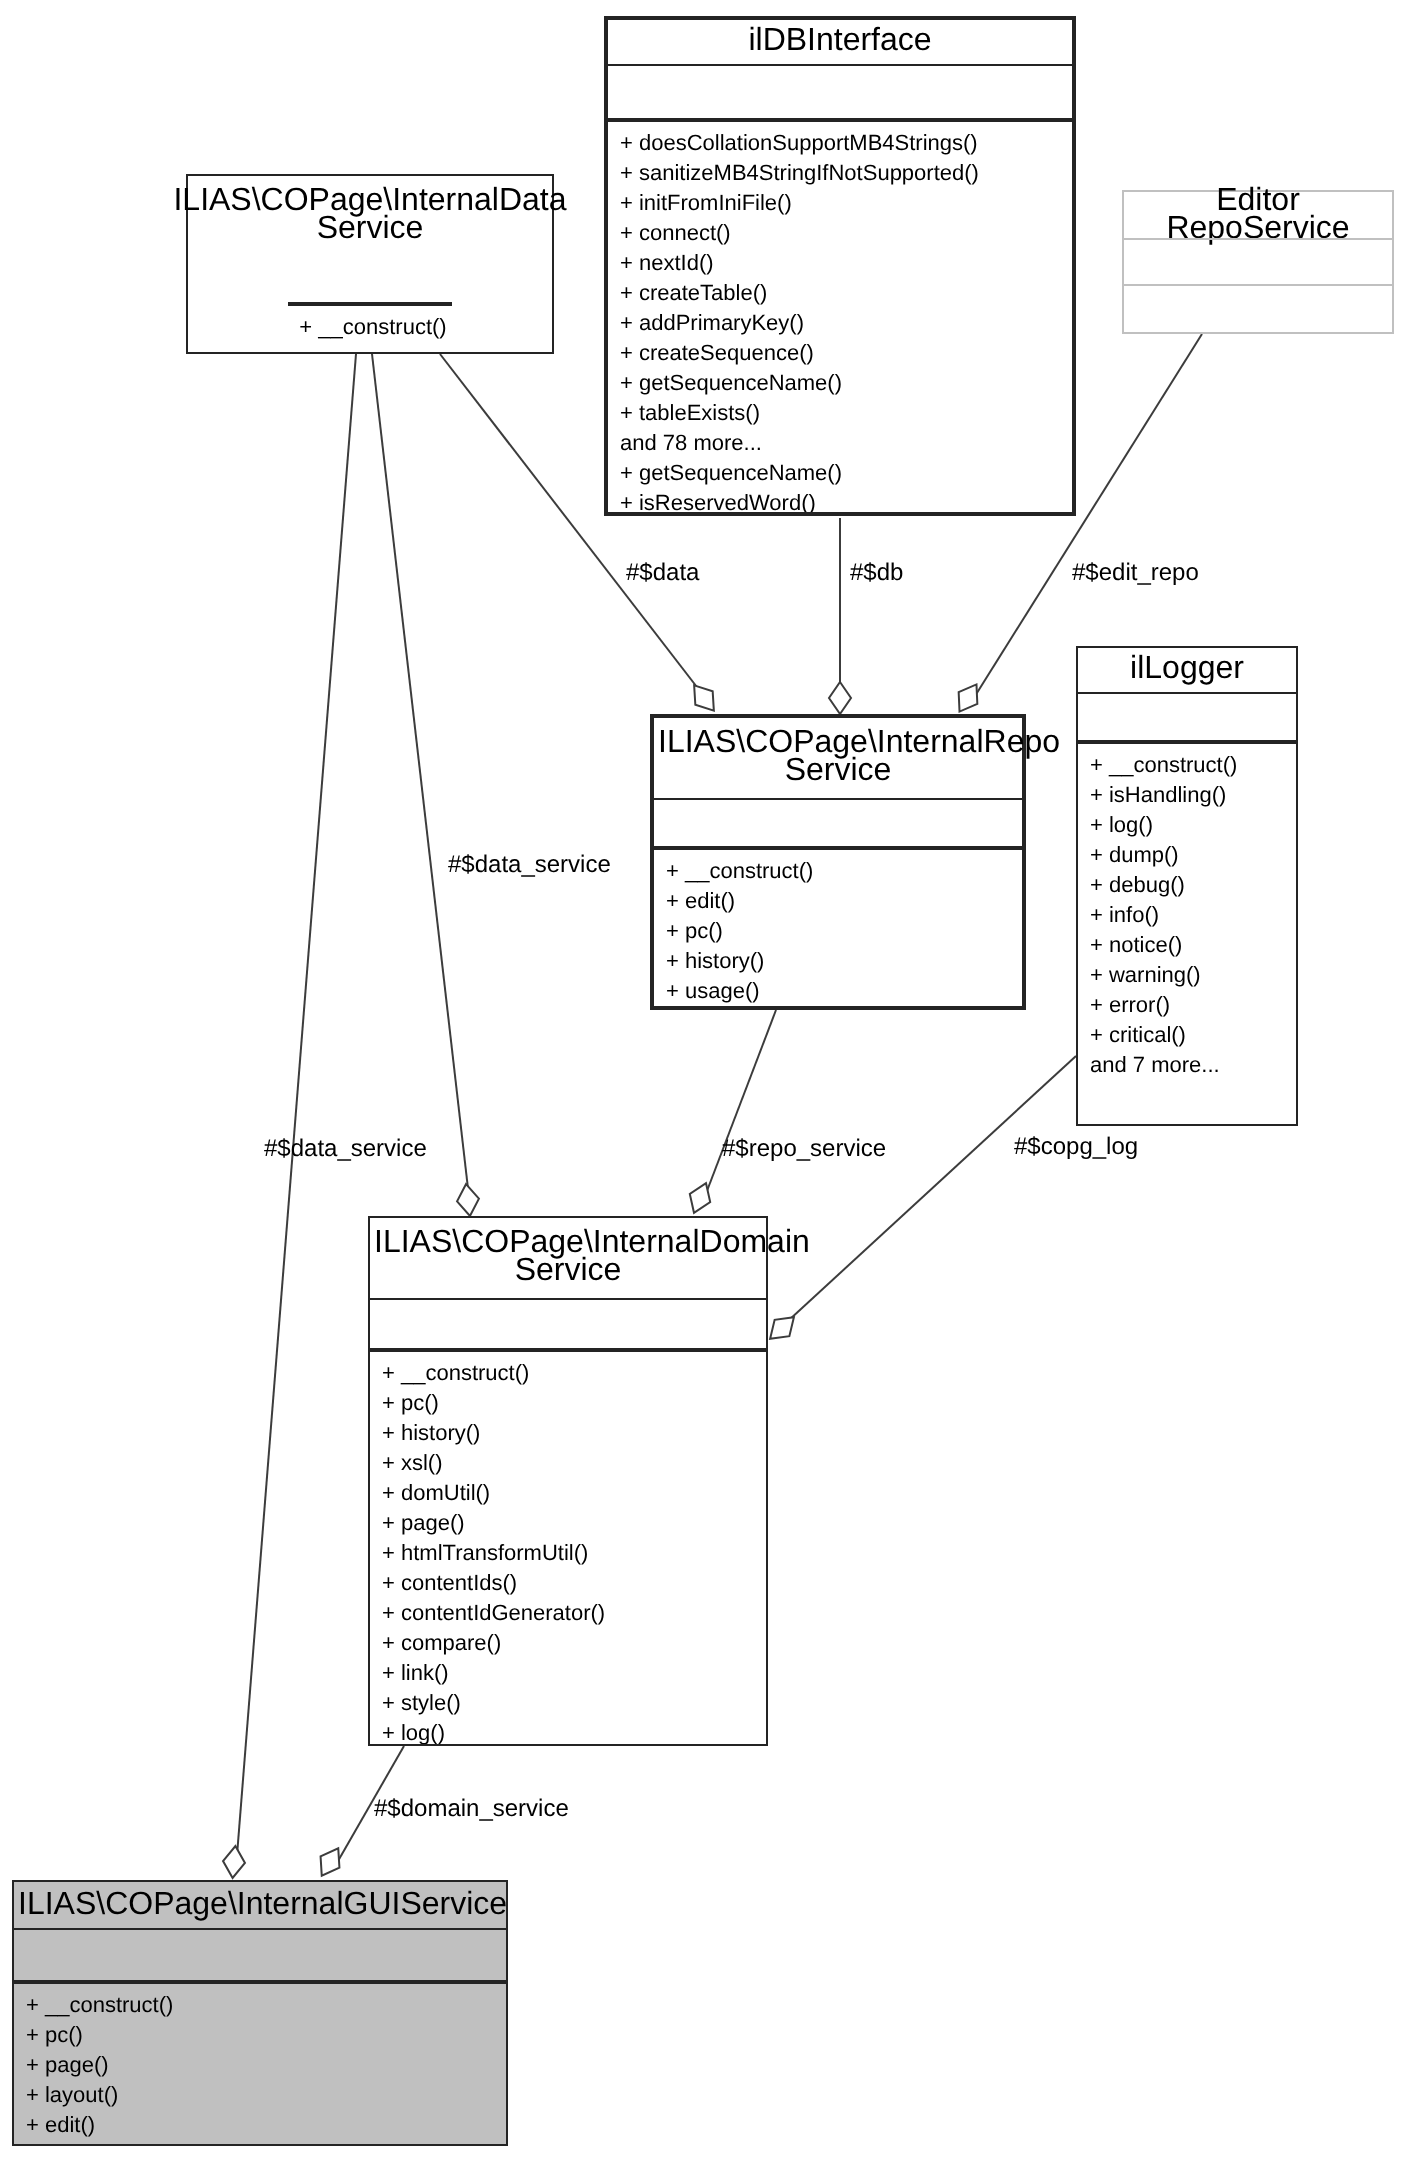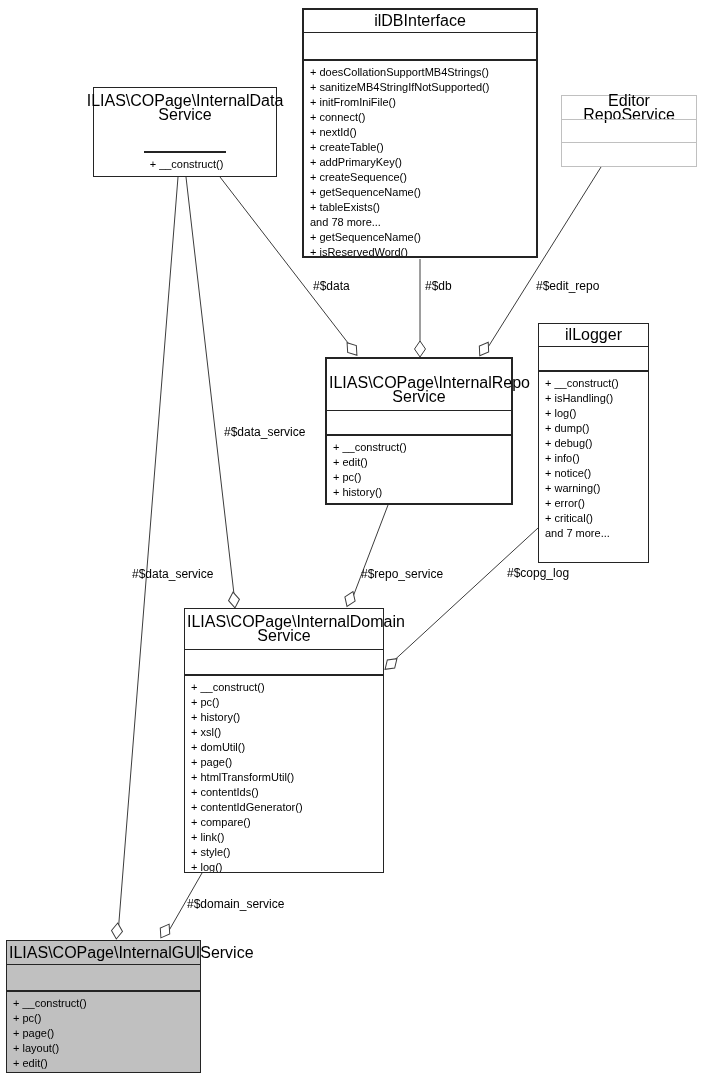--- a/index.html
+++ b/index.html
@@ -108,21 +108,21 @@
 
   <div class="uml-box external" style="left:561px; top:95px; width:136px; height:72px;">
     <div class="uml-title" style="height:23px;text-align:center;">
         <div>Editor RepoService</div>
       </div>
     <div class="uml-attrs" style="height:23px;"></div>
     <div class="uml-methods"></div>
   </div>
 
   <div class="uml-box" style="left:325px; top:357px; width:188px; height:148px;">
-    <div class="uml-title" style="height:40px;margin-top:11px;">
+    <div class="uml-title" style="height:40px;">
         <div>ILIAS\COPage\InternalRepo</div>
         <div>Service</div>
       </div>
     <div class="uml-attrs" style="height:24px;"></div>
     <div class="uml-methods">
         <div>+ __construct()</div>
         <div>+ edit()</div>
         <div>+ pc()</div>
         <div>+ history()</div>
         <div>+ usage()</div>
@@ -165,21 +165,21 @@
         <div>+ htmlTransformUtil()</div>
         <div>+ contentIds()</div>
         <div>+ contentIdGenerator()</div>
         <div>+ compare()</div>
         <div>+ link()</div>
         <div>+ style()</div>
         <div>+ log()</div>
       </div>
   </div>
 
-  <div class="uml-box thin current" style="left:6px; top:940px; width:195px; height:133px;">
+  <div class="uml-box thin current" style="left:6px; top:940px; width:248px; height:133px;">
     <div class="uml-title" style="height:23px;">
         <div>ILIAS\COPage\InternalGUIService</div>
       </div>
     <div class="uml-attrs" style="height:26px;"></div>
     <div class="uml-methods">
         <div>+ __construct()</div>
         <div>+ pc()</div>
         <div>+ page()</div>
         <div>+ layout()</div>
         <div>+ edit()</div>

